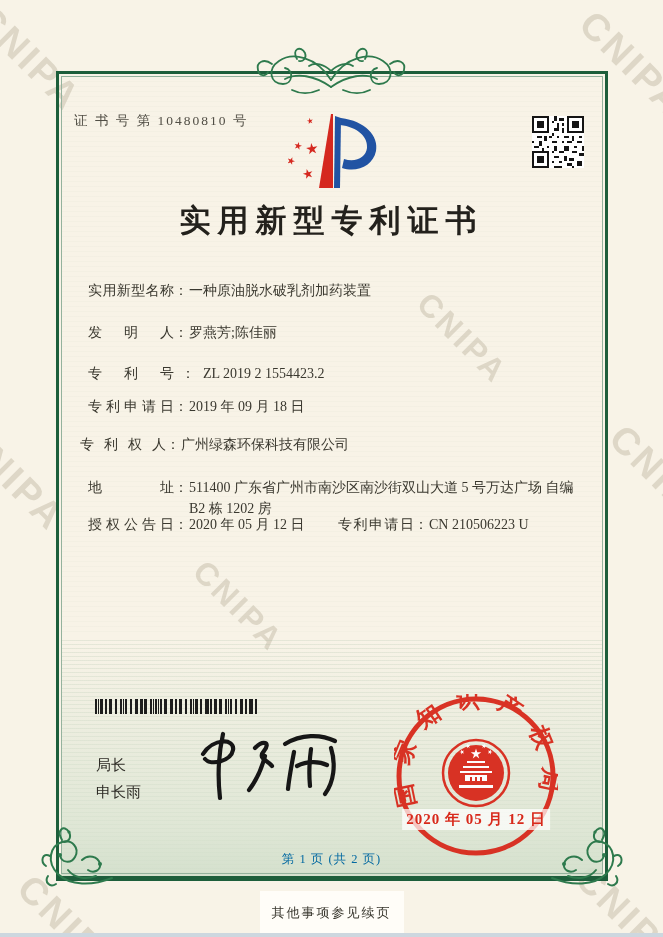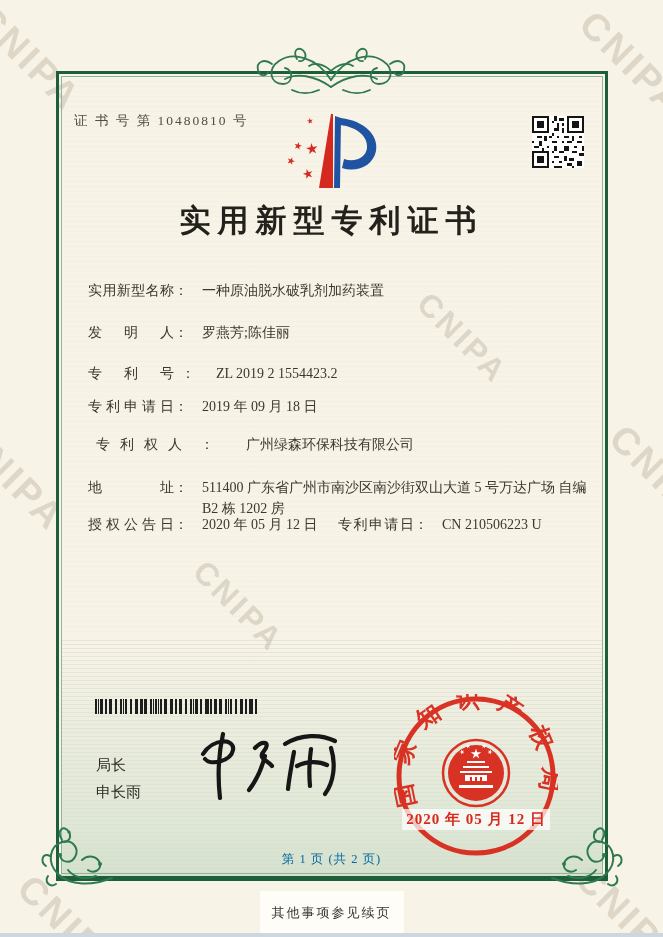--- a/index.html
+++ b/index.html
@@ -34,23 +34,23 @@
   .cert-no{left:74px;top:112px;font-size:13.5px;letter-spacing:2px;color:#514e45;z-index:2;}
   .logo{left:288px;top:106px;width:100px;height:92px;z-index:2;}
   .qr{left:532px;top:116px;width:52px;height:52px;z-index:2;}
   .title{left:50%;top:200px;transform:translateX(-50%);font-size:31px;font-weight:bold;
          letter-spacing:7px;white-space:nowrap;color:#23211c;z-index:2;}
 
   
   .frow{position:absolute;display:flex;font-size:14px;color:#3a382f;z-index:2;line-height:21px;}
   .frow .lab{display:inline-block;width:86px;text-align:justify;text-align-last:justify;}
   .frow .col{display:inline-block;}
-  .frow .val{display:inline-block;margin-left:14px;}
+  .frow .val{display:inline-block;margin-left:1px;}
   .r1{left:88px;top:280px;} .r2{left:88px;top:322px;} .r3{left:88px;top:363px;gap:7px;}
-  .r4{left:88px;top:396px;} .r5{left:96px;top:434px;gap:18px;}
+  .r4{left:88px;top:396px;} .r5{left:80px;top:434px;}
   .r6{left:88px;top:477px;} .r6 .val{width:402px;}
   .r7{left:88px;top:514px;} .r8{left:338px;top:514px;} .r8 .lab{width:76px;}
 
   
   .paras{left:72px;top:546px;width:522px;font-size:14.5px;line-height:28px;
          color:#37352c;font-style:italic;z-index:2;}
   .paras p{margin:0;text-indent:2em;}
 
   
   .barcode{left:95px;top:699px;width:164px;height:15px;z-index:2;

